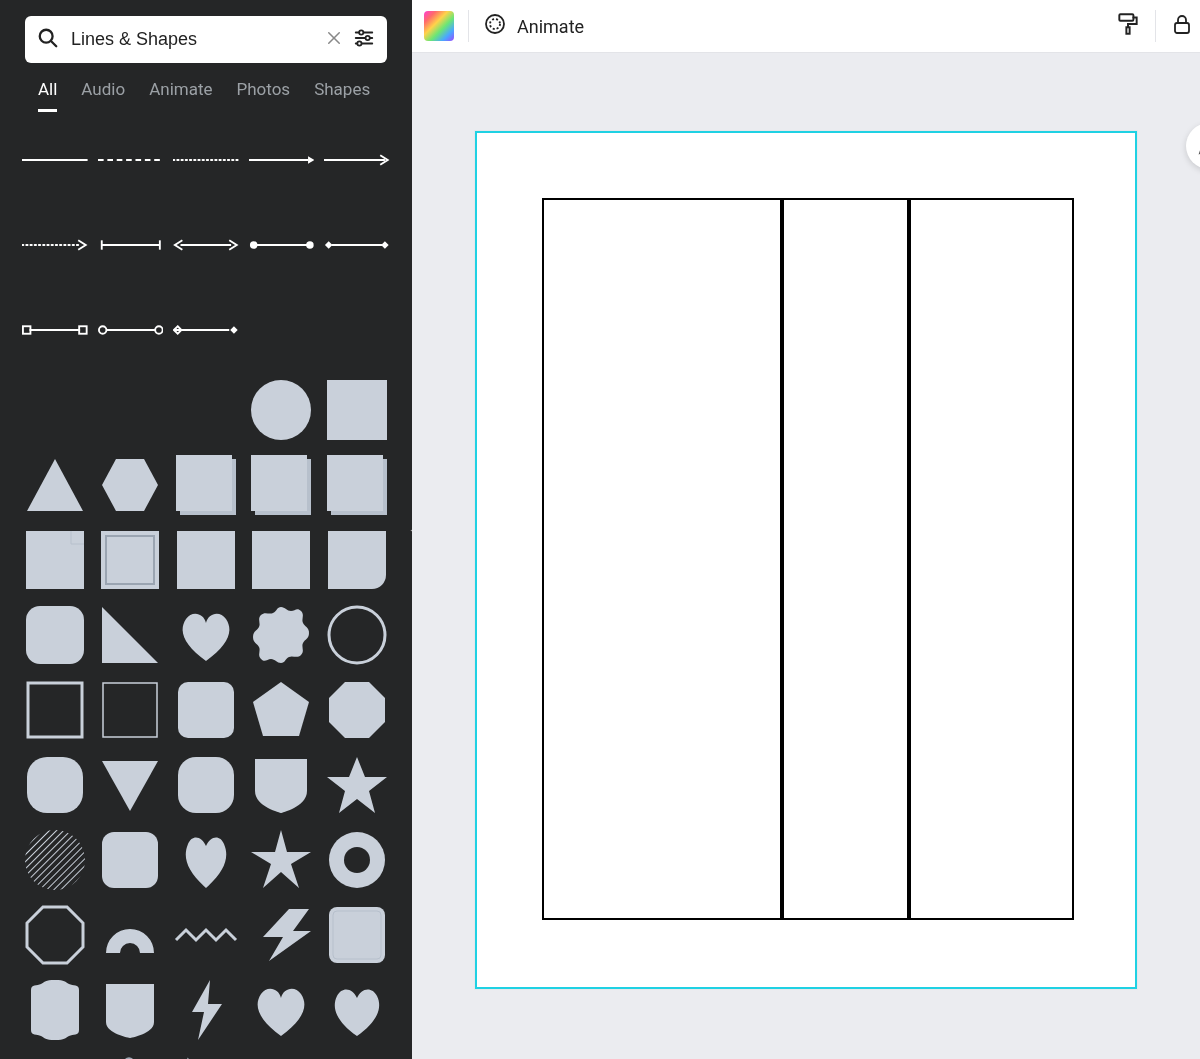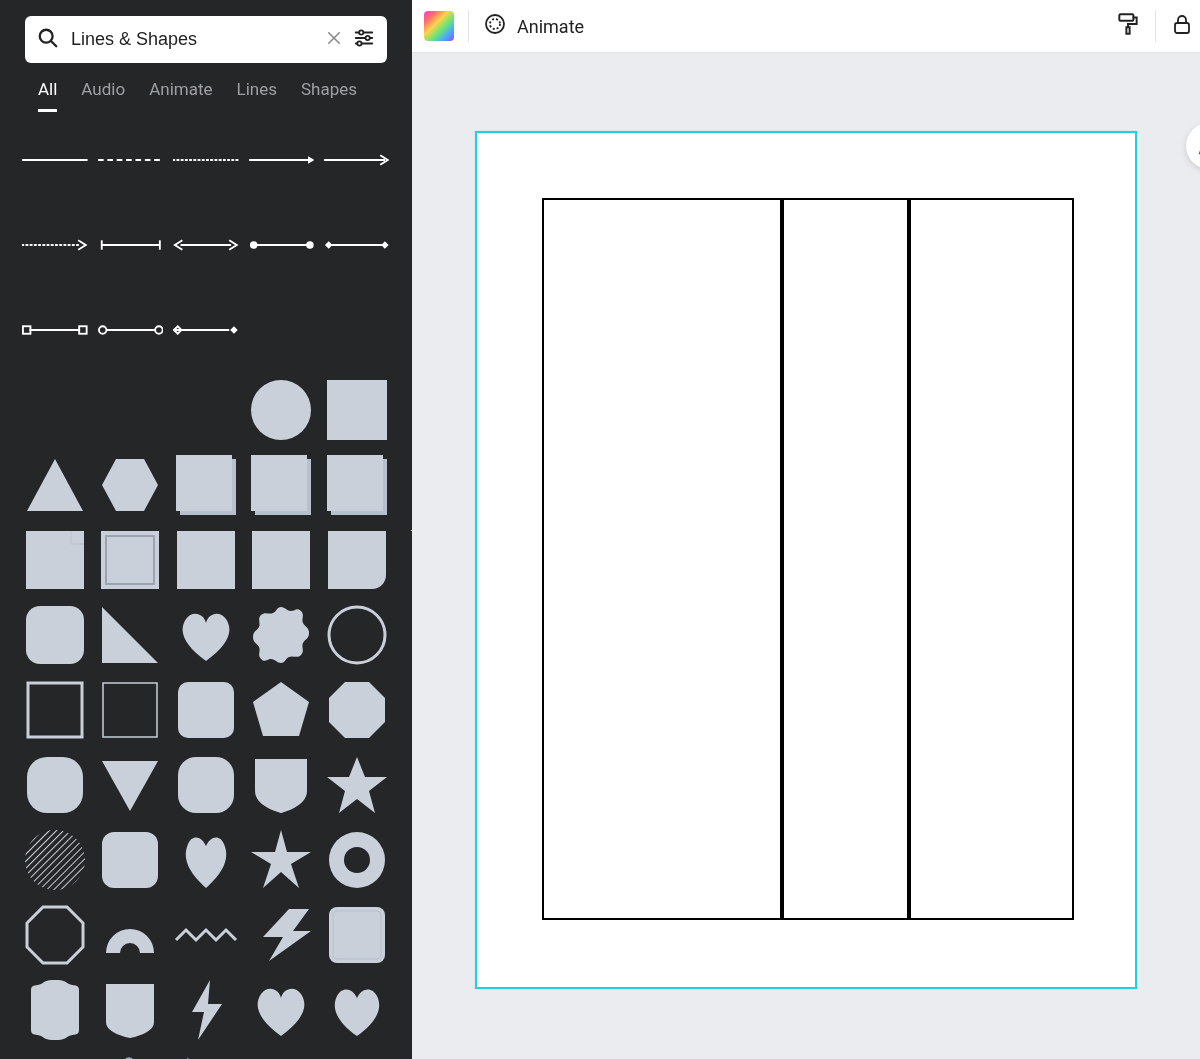--- a/index.html
+++ b/index.html
@@ -69,21 +69,21 @@
               <circle cx="7" cy="18" r="2.3" fill="#fff"></circle>
             </svg>
         </span>
       </div>
     </div>
 
     <div class="tabs">
       <div class="tab active">All</div>
       <div class="tab">Audio</div>
       <div class="tab">Animate</div>
-      <div class="tab">Lines</div>
+      <div class="tab">Photos</div>
       <div class="tab">Shapes</div>
     </div>
 
     <div class="panel">
 
       <div class="line-grid">
         <div class="line-cell">
             <svg viewBox="0 0 70 14">
               <line class="line-st" x1="0" y1="7" x2="70" y2="7"></line>
             </svg>

